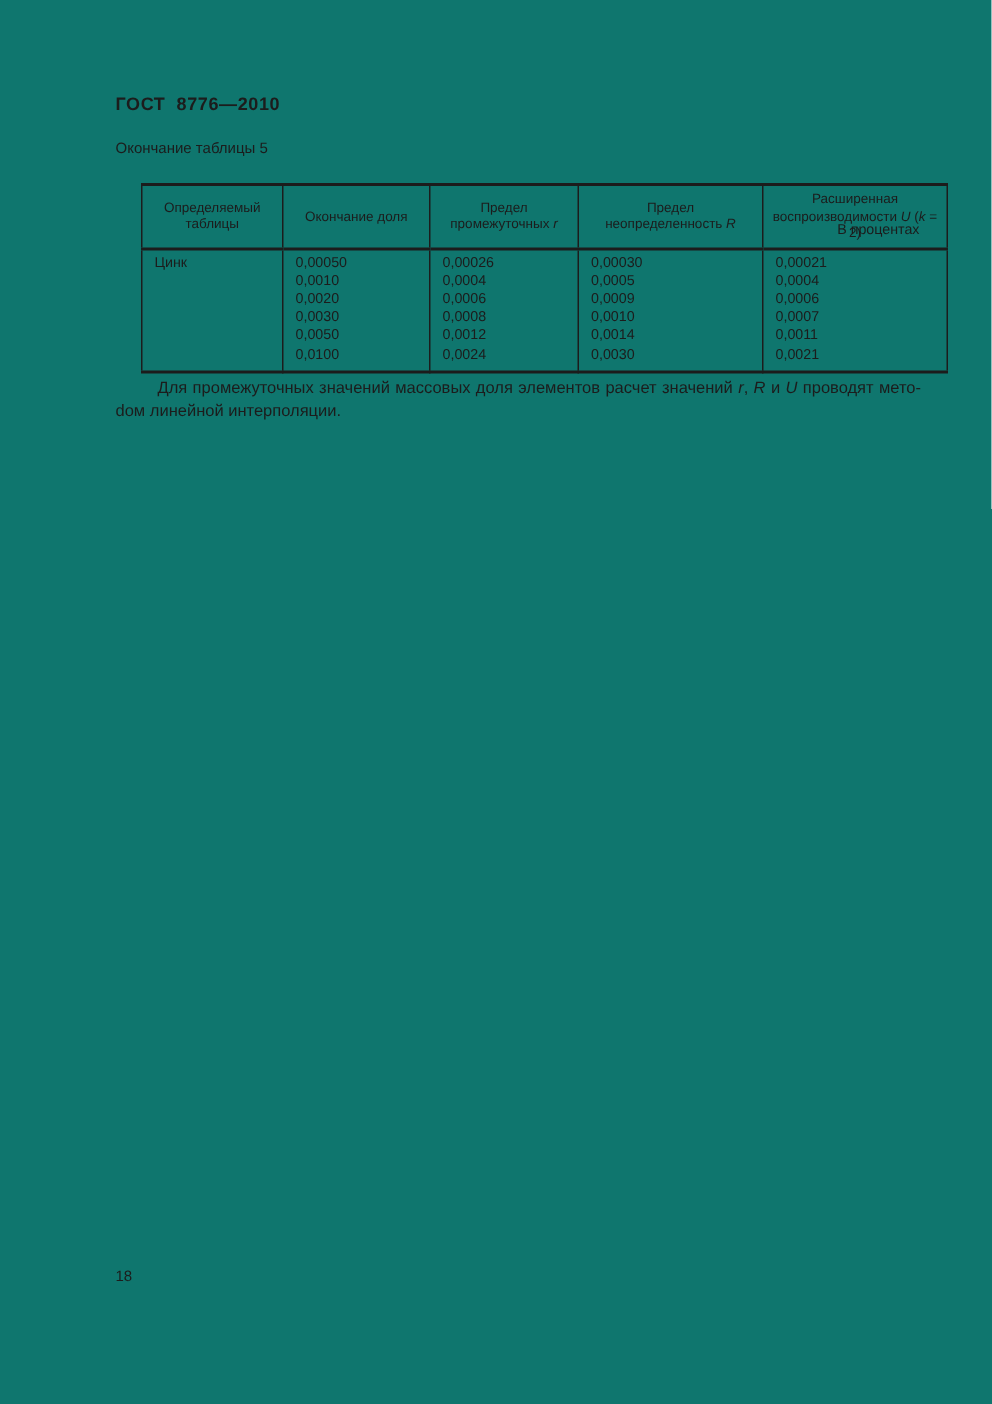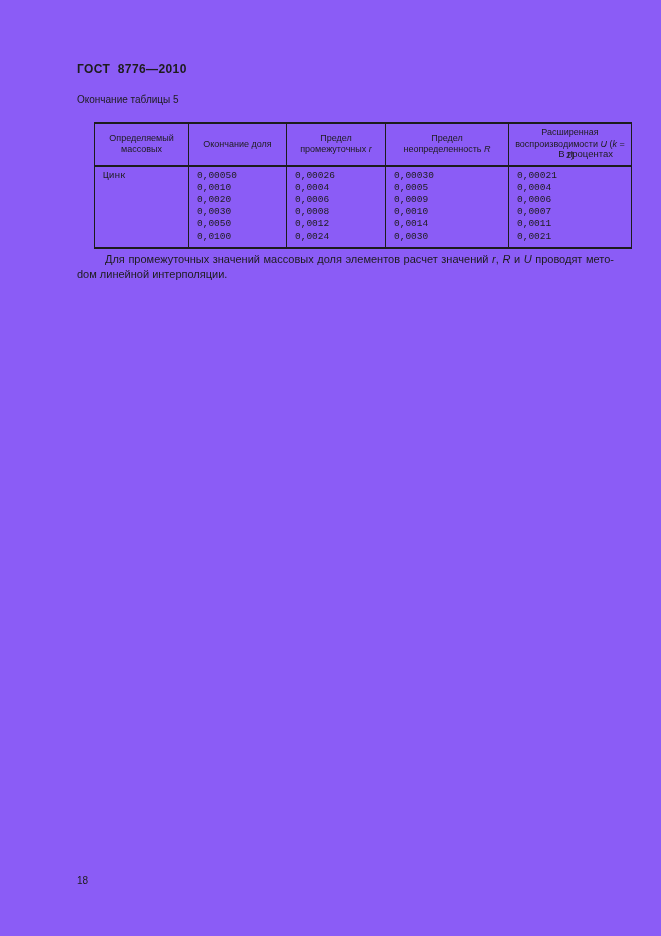--- a/index.html
+++ b/index.html
@@ -8,21 +8,21 @@
     width: 661px;
     height: 936px;
     font-family: "Liberation Sans", sans-serif;
     color: #1c1c1c;
     position: relative;
   }
   .page {
     position: relative;
     width: 661px;
     height: 936px;
-    background: #8b5cf6;
+    background: #0f766e;
     overflow: hidden;
   }
   .doc-title {
     position: absolute;
     left: 77px;
     top: 62px;
     font-size: 12px;
     font-weight: bold;
     letter-spacing: 0.4px;
     white-space: pre;
@@ -61,38 +61,36 @@
     vertical-align: middle;
     height: 36px;
     padding: 3px 5px;
   }
   table.gost-table td {
     border: 1px solid #1c1c1c;
     font-size: 9.5px;
     line-height: 12.2px;
     vertical-align: top;
     padding: 3px 2px 4px 8px;
-    font-family: Liberation Mono, monospace;
   }
   .body-text {
     position: absolute;
     left: 77px;
     top: 252px;
     width: 537px;
     font-size: 11px;
     line-height: 14.5px;
     text-align: justify;
     text-indent: 28px;
   }
   .page-number {
     position: absolute;
     left: 77px;
     top: 846px;
     font-size: 10px;
-    margin-top: 29px;
   }
   i { font-style: italic; }
 </style>
 </head>
 <body>
 
 <div class="page">
 
   <div class="doc-title">ГОСТ  8776—2010</div>
 
@@ -105,21 +103,21 @@
       <col style="width:94px">
       <col style="width:98px">
       <col style="width:99px">
       <col style="width:123px">
       <col style="width:123px">
     </colgroup>
     <thead>
       <tr>
         <th>
           <span>Определяемый</span><br>
-          <span>массовых</span>
+          <span>таблицы</span>
         </th>
         <th>
           <span>Окончание доля</span>
         </th>
         <th>
           <span>Предел</span><br>
           <span>промежуточных</span>
           <i>r</i>
         </th>
         <th>

